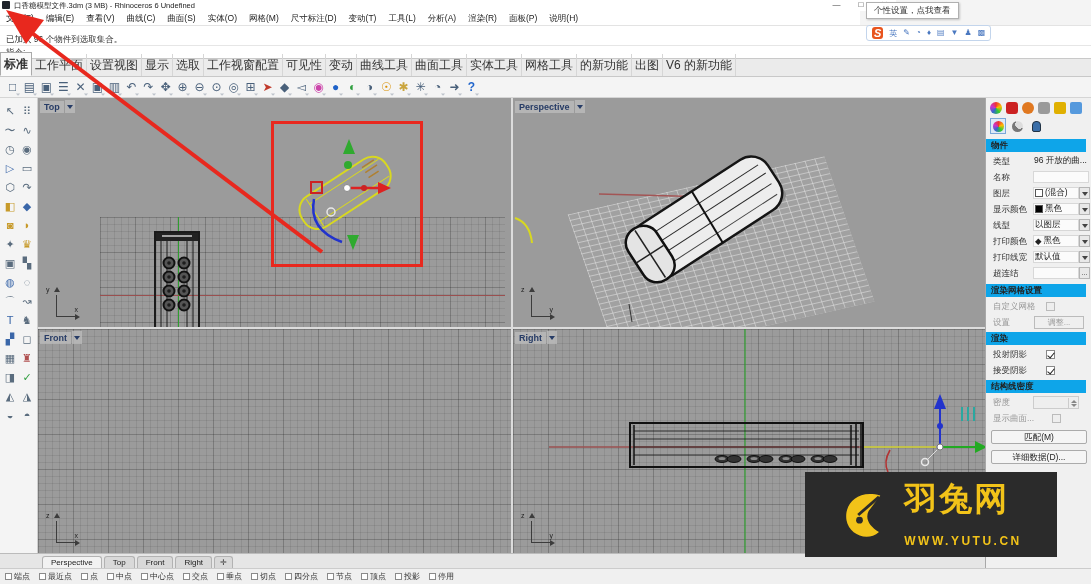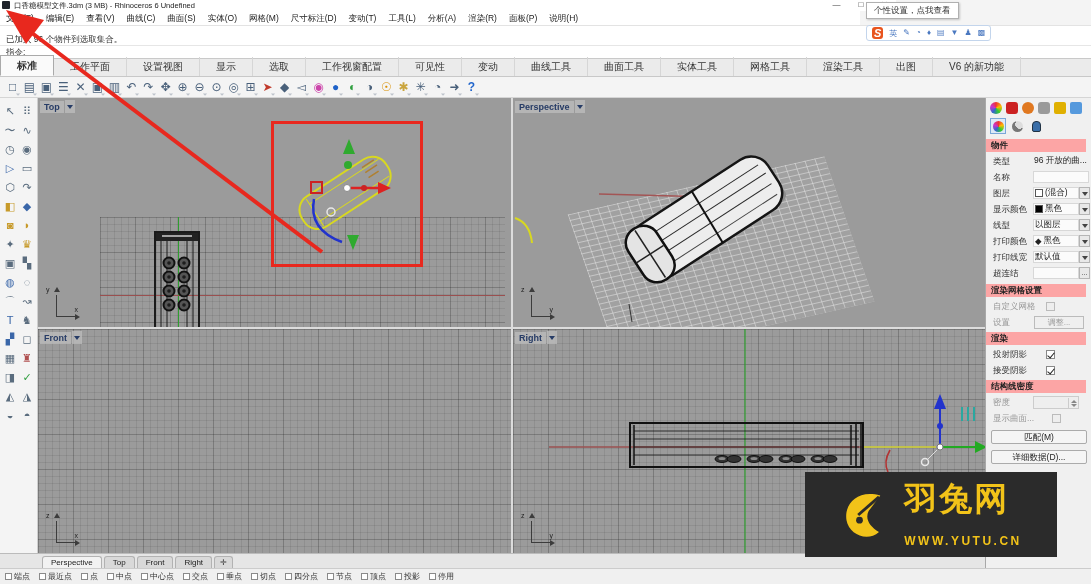--- a/index.html
+++ b/index.html
@@ -20,21 +20,21 @@
   .imebar{position:absolute;left:866px;top:25px;height:16px;background:#fff;border:1px solid #c3d5ec;border-radius:3px;display:flex;align-items:center;padding:0 5px;gap:6px;z-index:60;}
   .sogou{font-size:11px;font-weight:bold;font-style:italic;color:#fff;background:#e8541e;border-radius:3px;padding:0 2px;line-height:12px;}
   .iicon{font-size:8px;color:#4a78c0;}
 
   .cmdbox{position:absolute;left:0;top:25px;width:1091px;height:34px;background:#fff;border-top:1px solid #e3e3e3;border-bottom:1px solid #c9c9c9;}
   .cmdline1{position:absolute;left:6px;top:8px;font-size:8.5px;color:#333;}
   .cmdline2{position:absolute;left:6px;top:21px;font-size:8.5px;color:#333;}
   .cmdsep{position:absolute;left:0;top:19px;width:1091px;height:1px;background:#e6e6e6;}
 
   .tabbar{position:absolute;left:0;top:59px;width:1091px;height:18px;background:#ebebeb;border-bottom:1px solid #c8c8c8;display:flex;align-items:flex-end;}
-  .tab{font-size:10px;color:#333;padding:3px 16px 2px;border-right:1px solid #d6d6d6;white-space:nowrap;}
+  .tab{font-size:12px;color:#333;padding:3px 3px 2px;border-right:1px solid #d6d6d6;white-space:nowrap;}
   .tabbar .tab:first-child{background:#fafafa;border:1px solid #aaa;border-bottom:1px solid #fafafa;font-weight:bold;}
 
   .toolbar{position:absolute;left:0;top:77px;width:1091px;height:21px;background:#f4f4f4;border-bottom:1px solid #d5d5d5;display:flex;align-items:center;padding-left:4px;}
   .ticon{position:relative;width:17px;height:16px;font-size:12px;line-height:16px;text-align:center;color:#49607a;}
   .ticon::after{content:"";position:absolute;right:1px;bottom:1px;border-left:3px solid transparent;border-top:3px solid transparent;border-right:3px solid #9aa4b0;opacity:.6;transform:rotate(45deg);}
   .toolbar .ticon:nth-child(16){color:#c03a2b}
   .toolbar .ticon:nth-child(19){color:#cc44aa}
   .toolbar .ticon:nth-child(20){color:#1e62c8}
   .toolbar .ticon:nth-child(21){color:#2e9e3e}
   .toolbar .ticon:nth-child(23){color:#d98f00}
@@ -104,21 +104,21 @@
   .pt.c3{background:#e07820;}
   .pt.c4{background:#9a9a9a;border-radius:3px;}
   .pt.c5{background:#e0b000;border-radius:2px;}
   .pt.c6{background:#5599dd;border-radius:2px;}
   .psub{position:absolute;left:4px;top:20px;display:flex;gap:3px;}
   .ps{width:16px;height:16px;border:1px solid transparent;display:flex;align-items:center;justify-content:center;}
   .ps.sel{border-color:#7aa7d8;background:#dce9f7;}
   .ps .wheel{width:11px;height:11px;border-radius:6px;background:conic-gradient(#e33,#fb0,#3c3,#36c,#c3c,#e33);}
   .ps .moon{width:11px;height:11px;border-radius:6px;background:radial-gradient(circle at 70% 30%,#ddd 40%,#777 41%);}
   .ps .cyl{width:9px;height:11px;background:#3a6ea8;border-radius:4px 4px 2px 2px;border:1px solid #234;}
-  .phead{position:absolute;left:0;width:100px;height:13px;background:#fca5a5;font-size:8.5px;font-weight:bold;color:#222;padding:1px 0 0 5px;}
+  .phead{position:absolute;left:0;width:100px;height:13px;background:#0ea5e9;font-size:8.5px;font-weight:bold;color:#222;padding:1px 0 0 5px;}
   .prow{position:absolute;left:0;width:106px;height:16px;}
   .plabel{position:absolute;left:7px;top:3px;font-size:8.5px;color:#333;white-space:nowrap;}
   .pval{position:absolute;left:47px;top:2px;width:46px;height:12px;font-size:8.5px;color:#222;background:#fbfbfb;border:1px solid #d8d8d8;padding:0 1px;white-space:nowrap;overflow:hidden;display:flex;align-items:center;gap:2px;}
   .pval.noborder{background:transparent;border:none;}
   .swatch{width:8px;height:8px;border:1px solid #555;display:inline-block;flex:none;}
   .ddl{position:absolute;right:2px;top:2px;width:11px;height:12px;background:#e8e8e8;border:1px solid #b5b5b5;}
   .ddl::after{content:"";position:absolute;left:2px;top:4px;border-left:3px solid transparent;border-right:3px solid transparent;border-top:4px solid #444;}
   .morebtn{position:absolute;right:2px;top:2px;width:11px;height:12px;background:#e8e8e8;border:1px solid #b5b5b5;font-size:7px;text-align:center;line-height:9px;color:#333;}
   .pcheckrow{position:absolute;left:0;width:106px;height:15px;}
   .pcheckrow .plabel{top:2px;}
@@ -198,21 +198,21 @@
       <span class="tab">设置视图</span>
       <span class="tab">显示</span>
       <span class="tab">选取</span>
       <span class="tab">工作视窗配置</span>
       <span class="tab">可见性</span>
       <span class="tab">变动</span>
       <span class="tab">曲线工具</span>
       <span class="tab">曲面工具</span>
       <span class="tab">实体工具</span>
       <span class="tab">网格工具</span>
-      <span class="tab">渲染工具</span>
+      <span class="tab">的新功能</span>
       <span class="tab">出图</span>
       <span class="tab">V6 的新功能</span>
     </div>
 
   <div class="toolbar">
       <span class="ticon">□</span>
       <span class="ticon">▤</span>
       <span class="ticon">▣</span>
       <span class="ticon">☰</span>
       <span class="ticon">✕</span>

